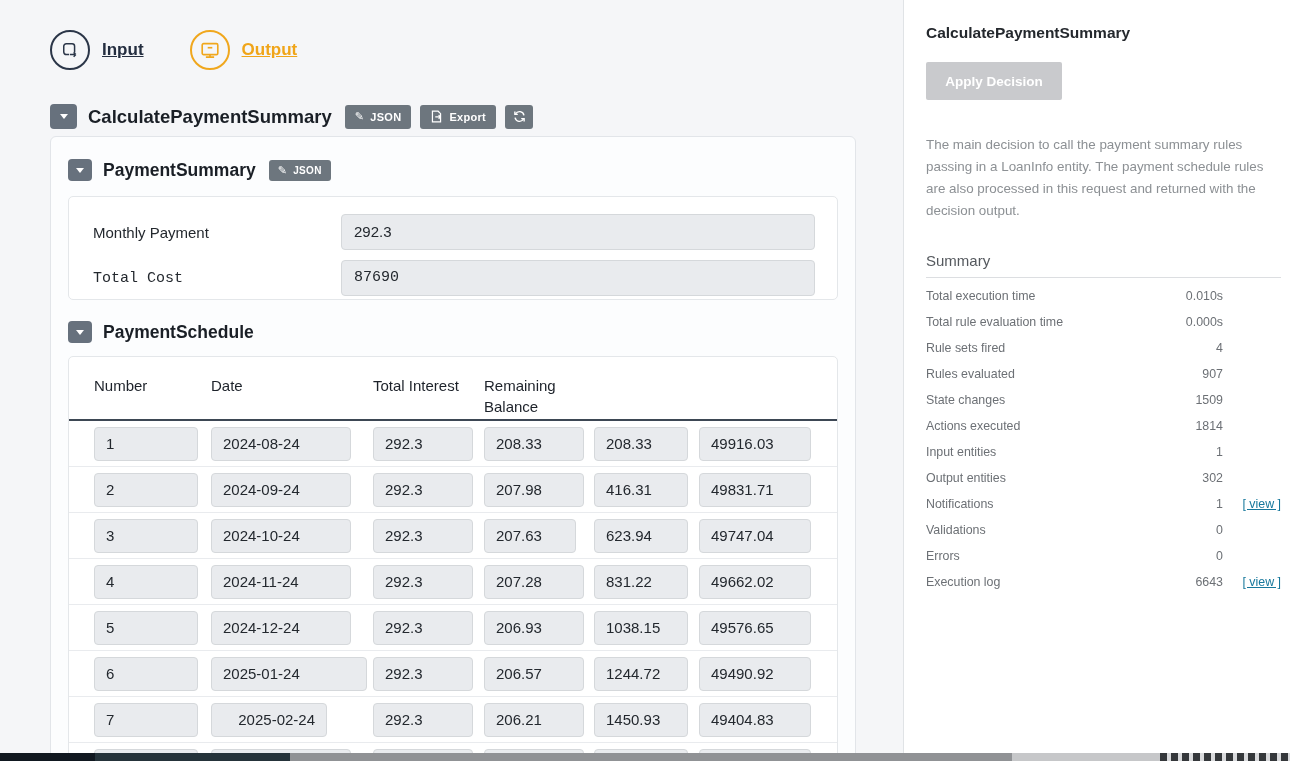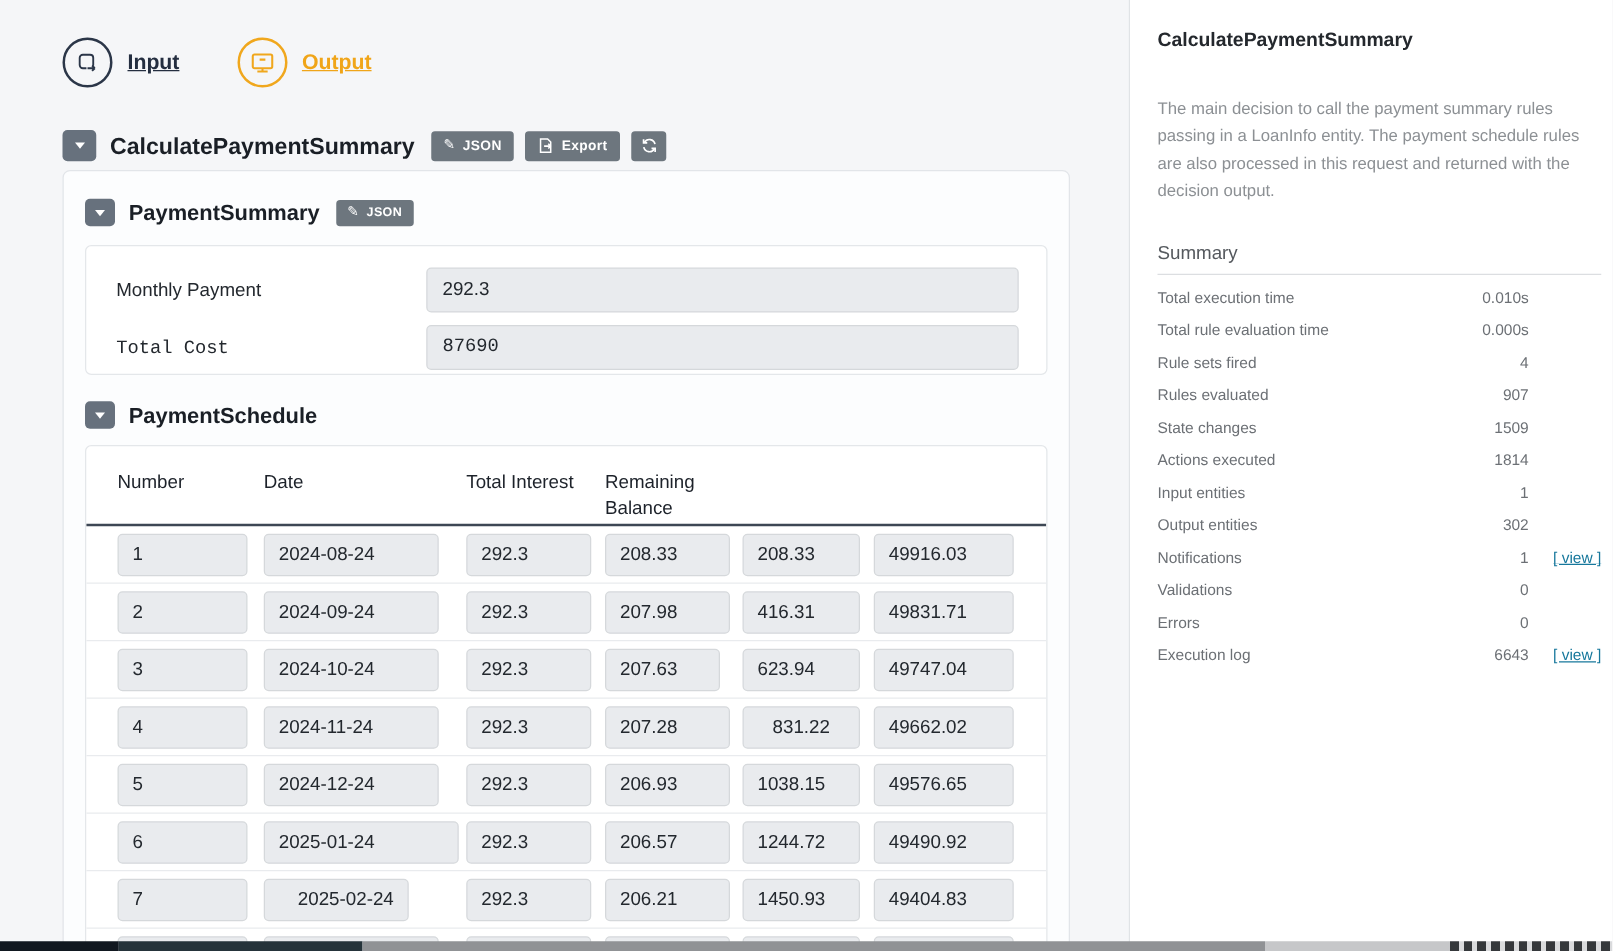--- a/index.html
+++ b/index.html
@@ -190,21 +190,21 @@
           <div class="cellbox" style="width: 100px;">292.3</div>
           <div class="cellbox" style="width: 92px;">207.63</div>
           <div class="cellbox" style="width: 94px;">623.94</div>
           <div class="cellbox" style="width: 112px;">49747.04</div>
         </div>
         <div class="trow tgrid">
           <div class="cellbox" style="width: 104px;">4</div>
           <div class="cellbox" style="width: 140px;">2024-11-24</div>
           <div class="cellbox" style="width: 100px;">292.3</div>
           <div class="cellbox" style="width: 100px;">207.28</div>
-          <div class="cellbox" style="width: 94px; text-align: center;">831.22</div>
+          <div class="cellbox" style="width: 94px;">831.22</div>
           <div class="cellbox" style="width: 112px;">49662.02</div>
         </div>
         <div class="trow tgrid">
           <div class="cellbox" style="width: 104px;">5</div>
           <div class="cellbox" style="width: 140px;">2024-12-24</div>
           <div class="cellbox" style="width: 100px;">292.3</div>
           <div class="cellbox" style="width: 100px;">206.93</div>
           <div class="cellbox" style="width: 94px;">1038.15</div>
           <div class="cellbox" style="width: 112px;">49576.65</div>
         </div>
@@ -230,20 +230,21 @@
           <div class="cellbox" style="width: 100px;"></div>
           <div class="cellbox" style="width: 100px;"></div>
           <div class="cellbox" style="width: 94px;"></div>
           <div class="cellbox" style="width: 112px;"></div>
         </div>
       </div>
   </div>
 
   <div class="rpanel">
     <div class="rp-title">CalculatePaymentSummary</div>
+    <button class="apply-btn" disabled="">Apply Decision</button>
     <div class="rp-desc">The main decision to call the payment summary rules passing in a LoanInfo entity. The payment schedule rules are also processed in this request and returned with the decision output.</div>
     <div class="rp-sum-hdr">Summary</div>
     <div class="stats">
         <div class="stat-row">
           <span class="stat-label">Total execution time</span>
           <span class="stat-value">0.010s</span>
           <span class="stat-view"></span>
         </div>
         <div class="stat-row">
           <span class="stat-label">Total rule evaluation time</span>

